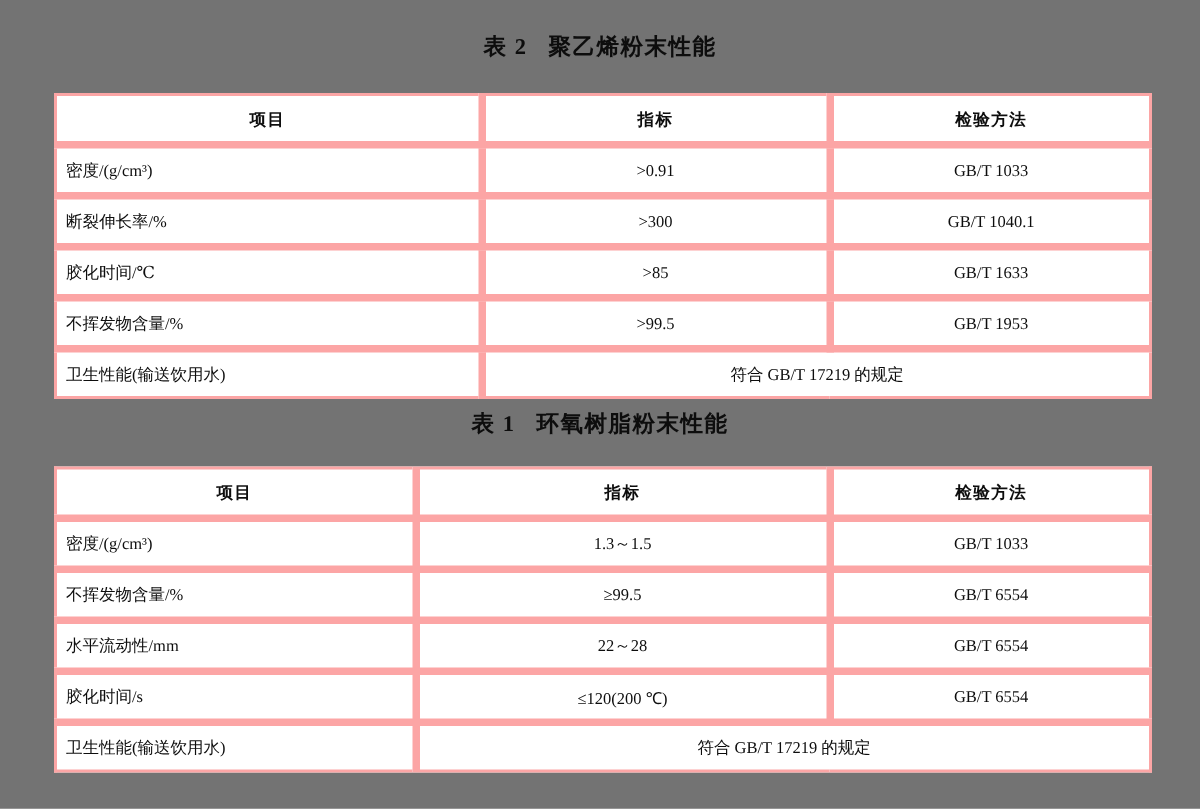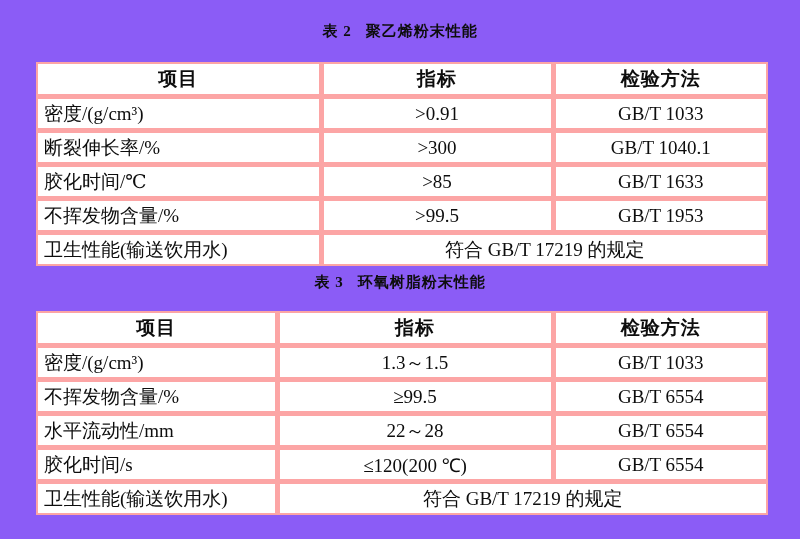--- a/index.html
+++ b/index.html
@@ -11,40 +11,40 @@
     height: 539px;
     background: #ffffff;
     font-family: "Liberation Serif", "DejaVu Serif", serif;
     color: #111111;
     overflow: hidden;
   }
   .page {
     position: relative;
     width: 800px;
     height: 539px;
-    background: #8b5cf6;
+    background: #737373;
   }
   .table-title {
     text-align: center;
     font-size: 15px;
     font-weight: bold;
     letter-spacing: 1px;
     color: #0d0d0d;
   }
   .title-num {
     margin-right: 14px;
   }
   table.spec {
     border-collapse: collapse;
     table-layout: fixed;
     background: #ffffff;
   }
   table.spec td, table.spec th {
     border: 5px solid #fca5a5;
-    font-size: 19px;
+    font-size: 11px;
     font-weight: normal;
     color: #0d0d0d;
     height: 29px;
     padding: 0 6px;
     vertical-align: middle;
   }
   table.spec thead td {
     text-align: center;
     font-weight: bold;
     letter-spacing: 1px;
@@ -145,21 +145,21 @@
         </tr>
         <tr>
           <td class="cell-item outer-left outer-bottom">卫生性能(输送饮用水)</td>
           <td class="cell-full outer-right outer-bottom" colspan="2">符合 GB/T 17219 的规定</td>
         </tr>
       </tbody>
     </table>
   </div>
 
   <div class="table-title" id="title3">
-    <span class="title-num">表 3</span><span>环氧树脂粉末性能</span>
+    <span class="title-num">表 1</span><span>环氧树脂粉末性能</span>
   </div>
 
   <div id="table3-wrap">
     <table class="spec" width="730">
       <colgroup>
         <col style="width:240px">
         <col style="width:276px">
         <col style="width:214px">
       </colgroup>
       <thead>

